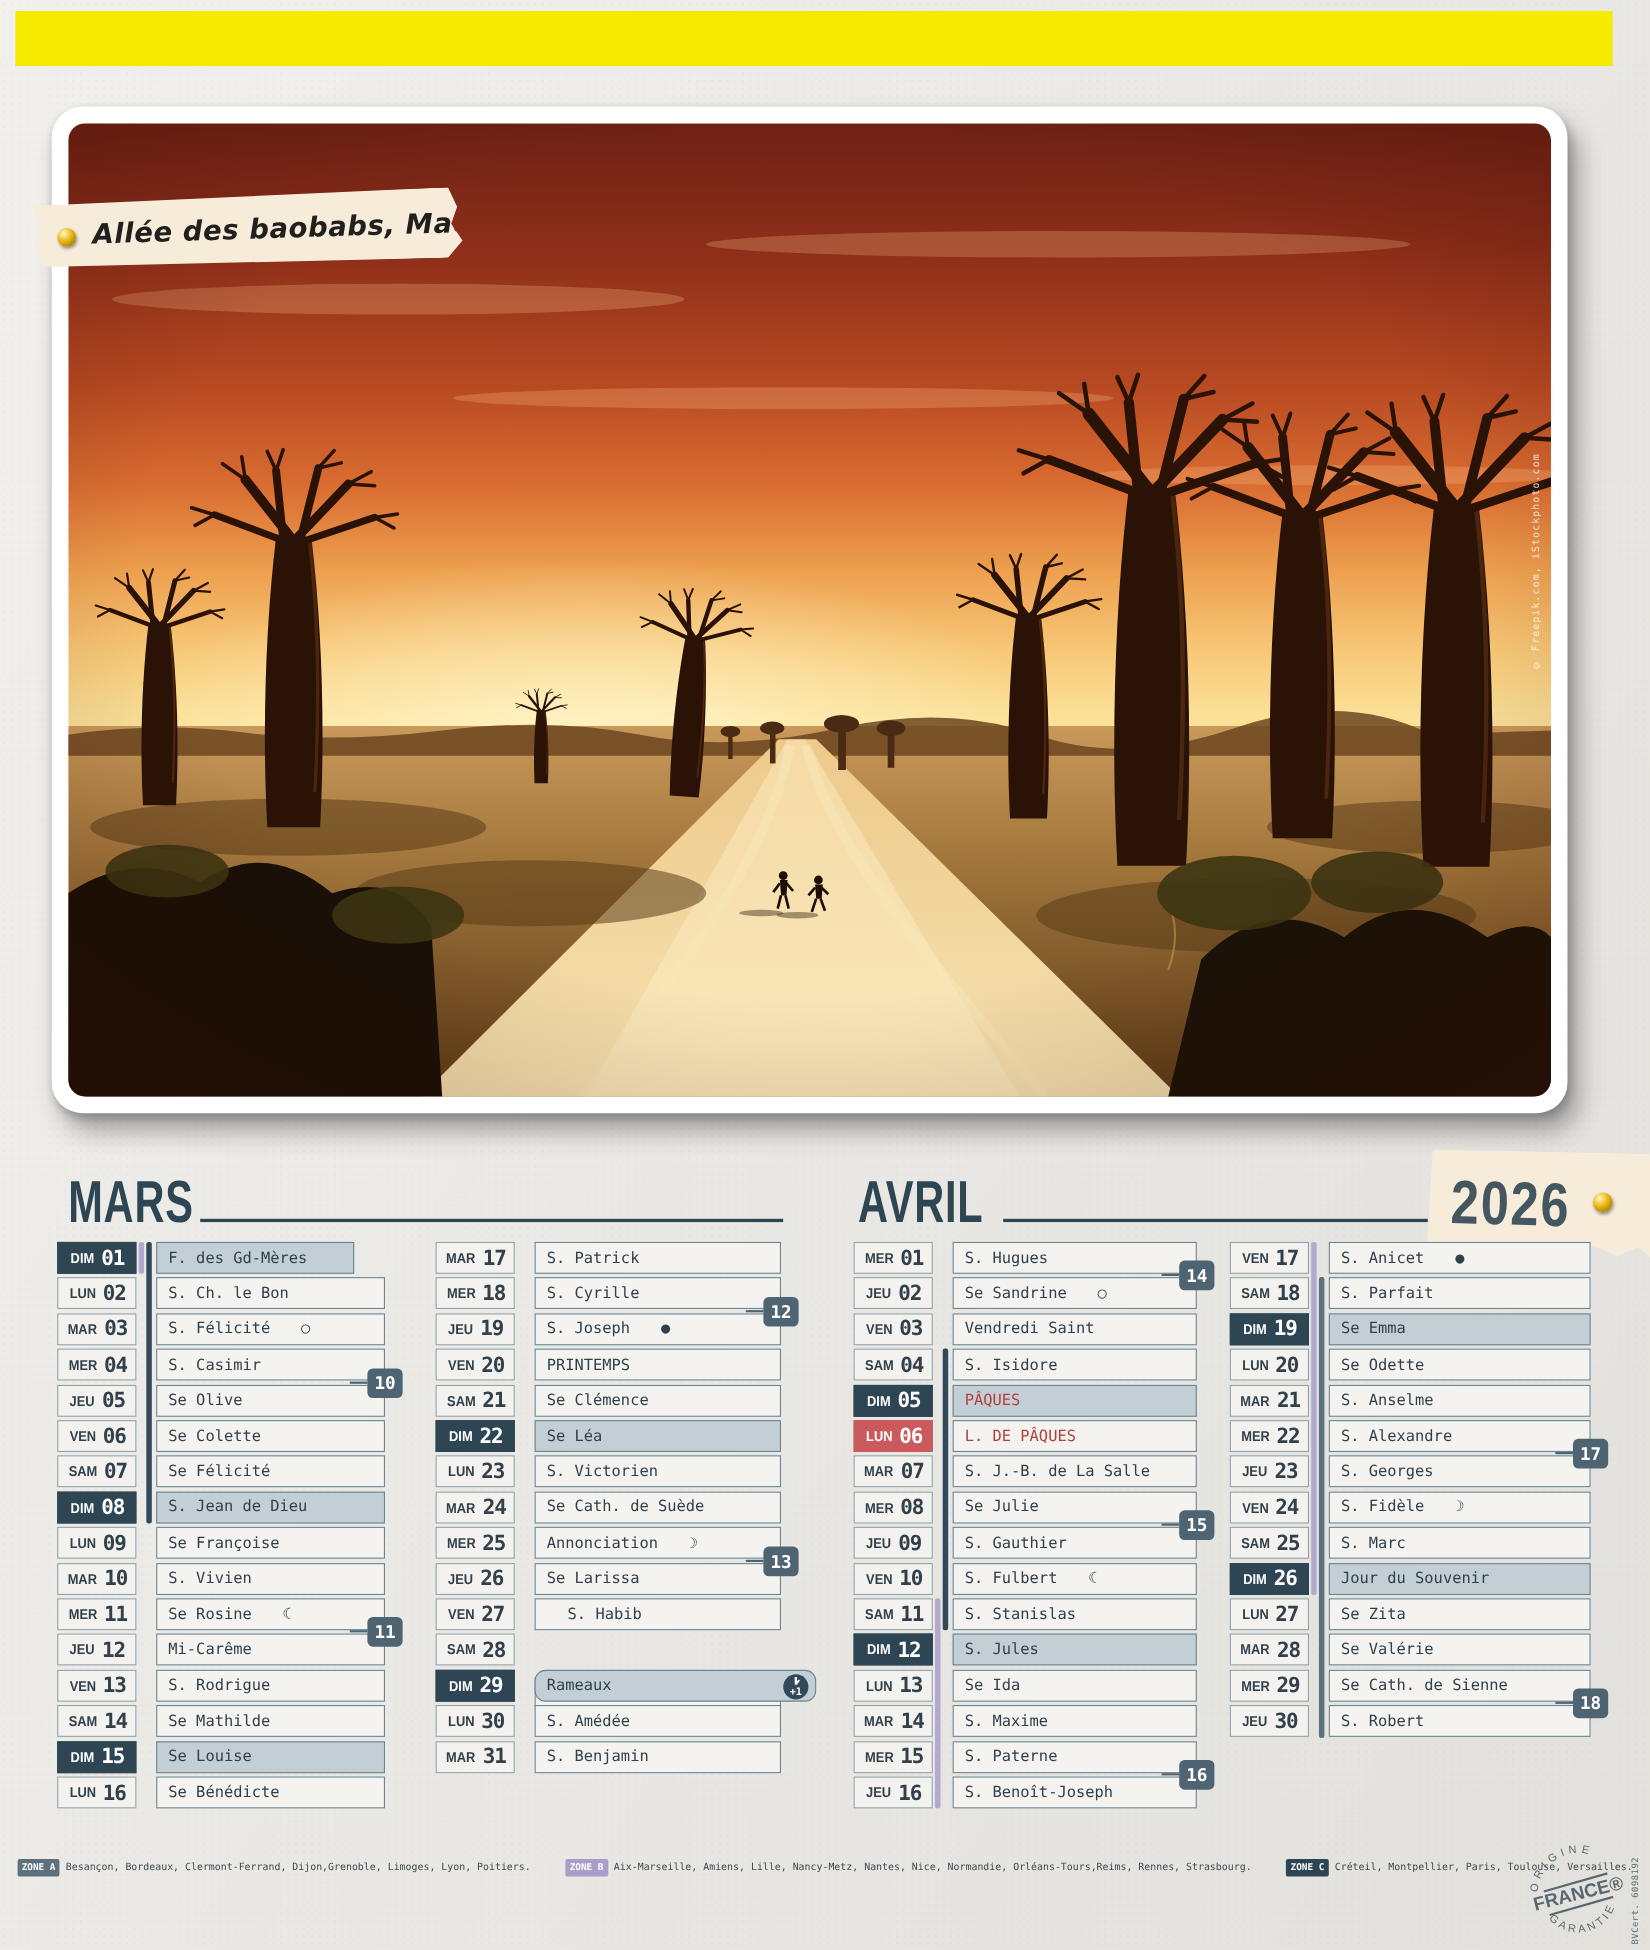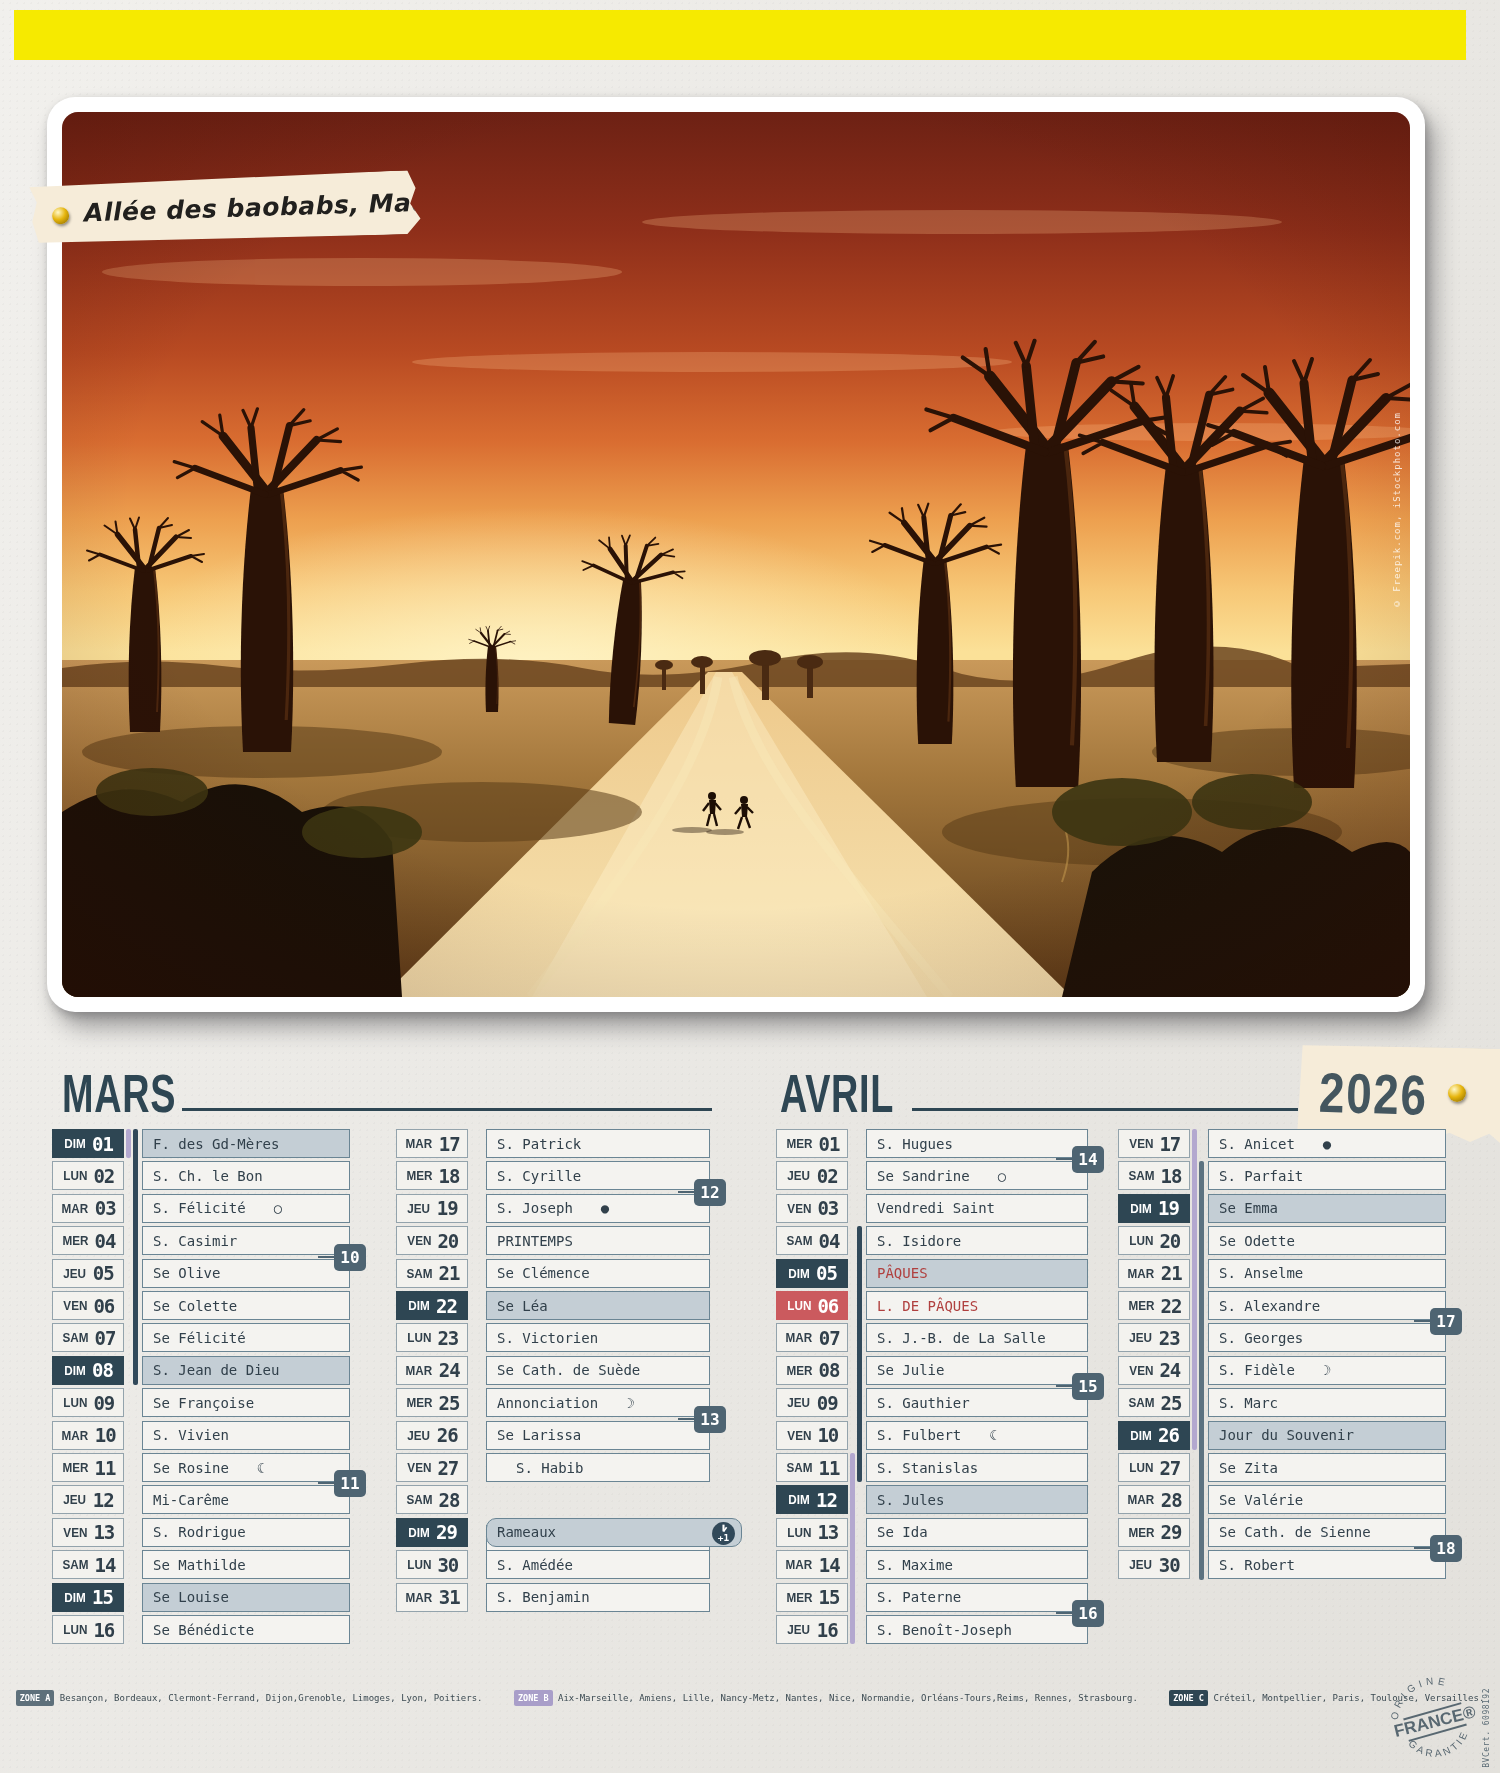--- a/index.html
+++ b/index.html
@@ -222,21 +222,21 @@
 </div>
 <div class="abs" id="year-pin"></div>
 
 <div class="abs" id="calendar" style="left:0;top:0;">
     <div class="vbar" style="left: 126px; top: 1129px; height: 29.4px; background: rgb(179, 168, 207);"></div>
     <div class="vbar" style="left: 133px; top: 1129px; height: 256.2px; background: rgb(49, 73, 90);"></div>
     <div class="daylab sun" style="left: 52px; top: 1129px;">
       <span class="dow">DIM</span>
       <span class="num">01</span>
     </div>
-    <div class="saintbox hl" style="left: 142px; top: 1129px; width: 208px;">
+    <div class="saintbox hl" style="left: 142px; top: 1129px; width: 180px;">
       <span class="saint">F. des Gd-Mères</span>
     </div>
     <div class="daylab" style="left: 52px; top: 1161.4px;">
       <span class="dow">LUN</span>
       <span class="num">02</span>
     </div>
     <div class="saintbox" style="left: 142px; top: 1161.4px; width: 208px;">
       <span class="saint">S. Ch. le Bon</span>
     </div>
     <div class="daylab" style="left: 52px; top: 1193.8px;">

